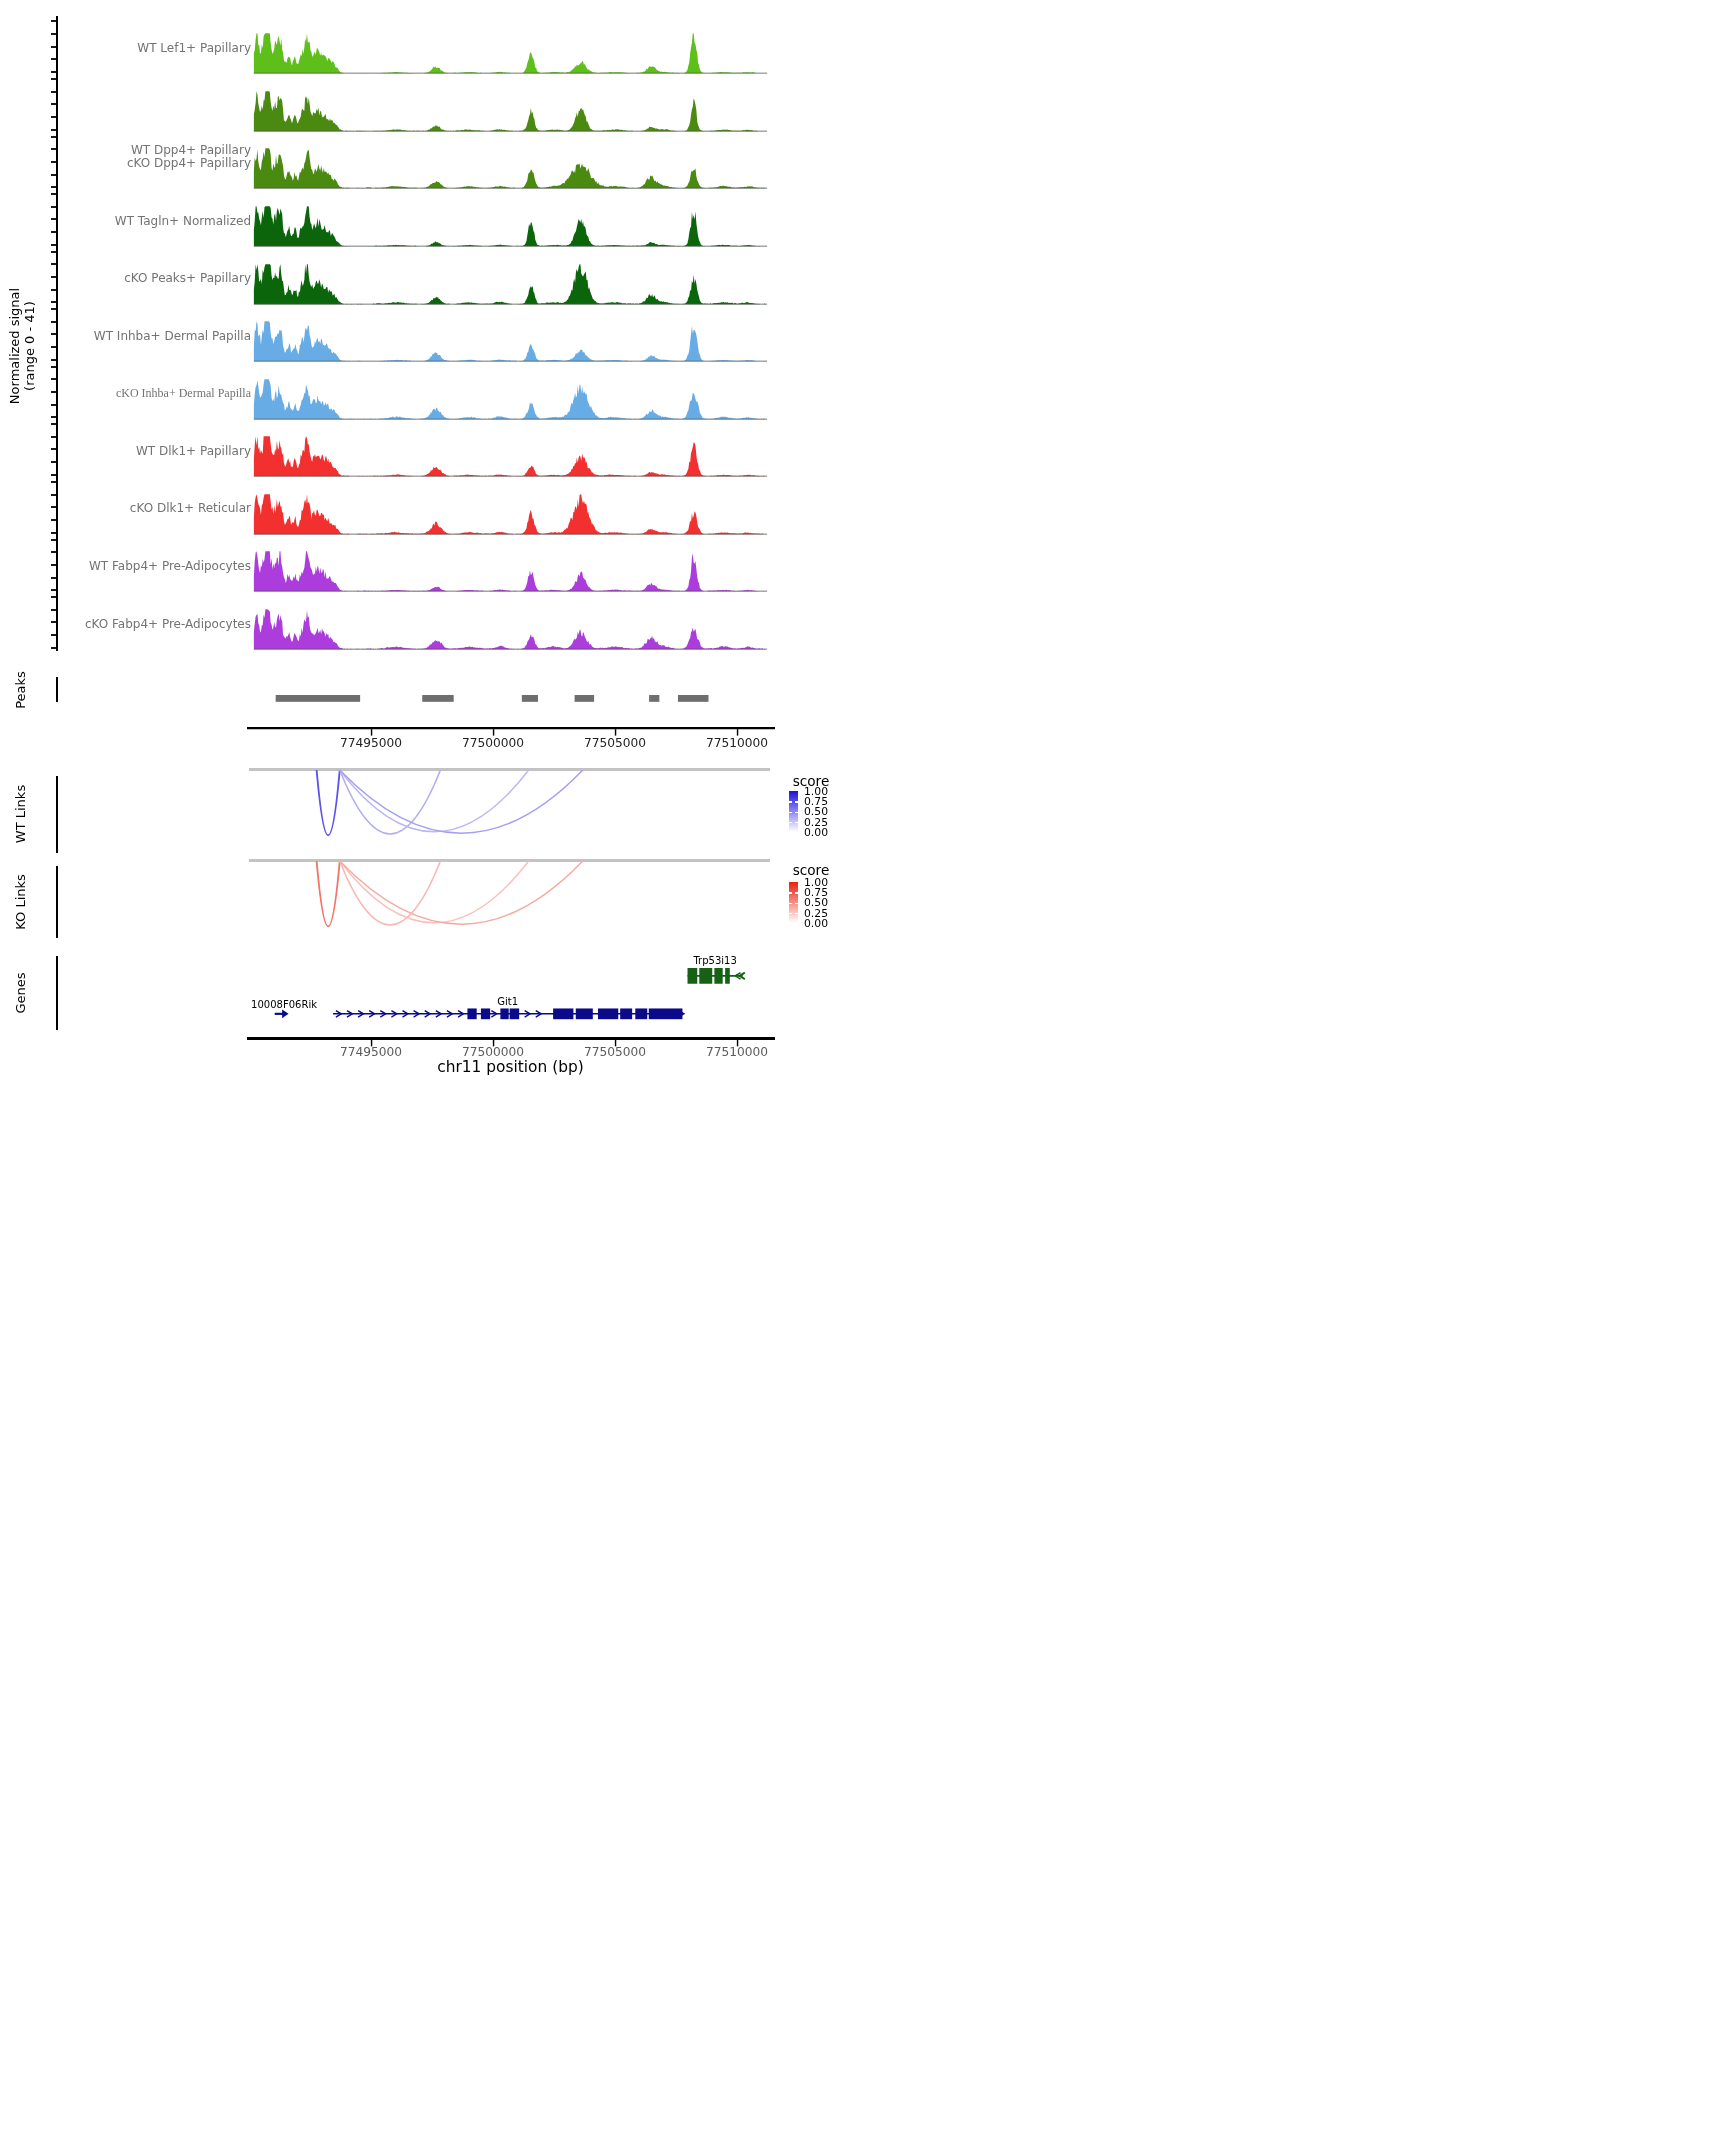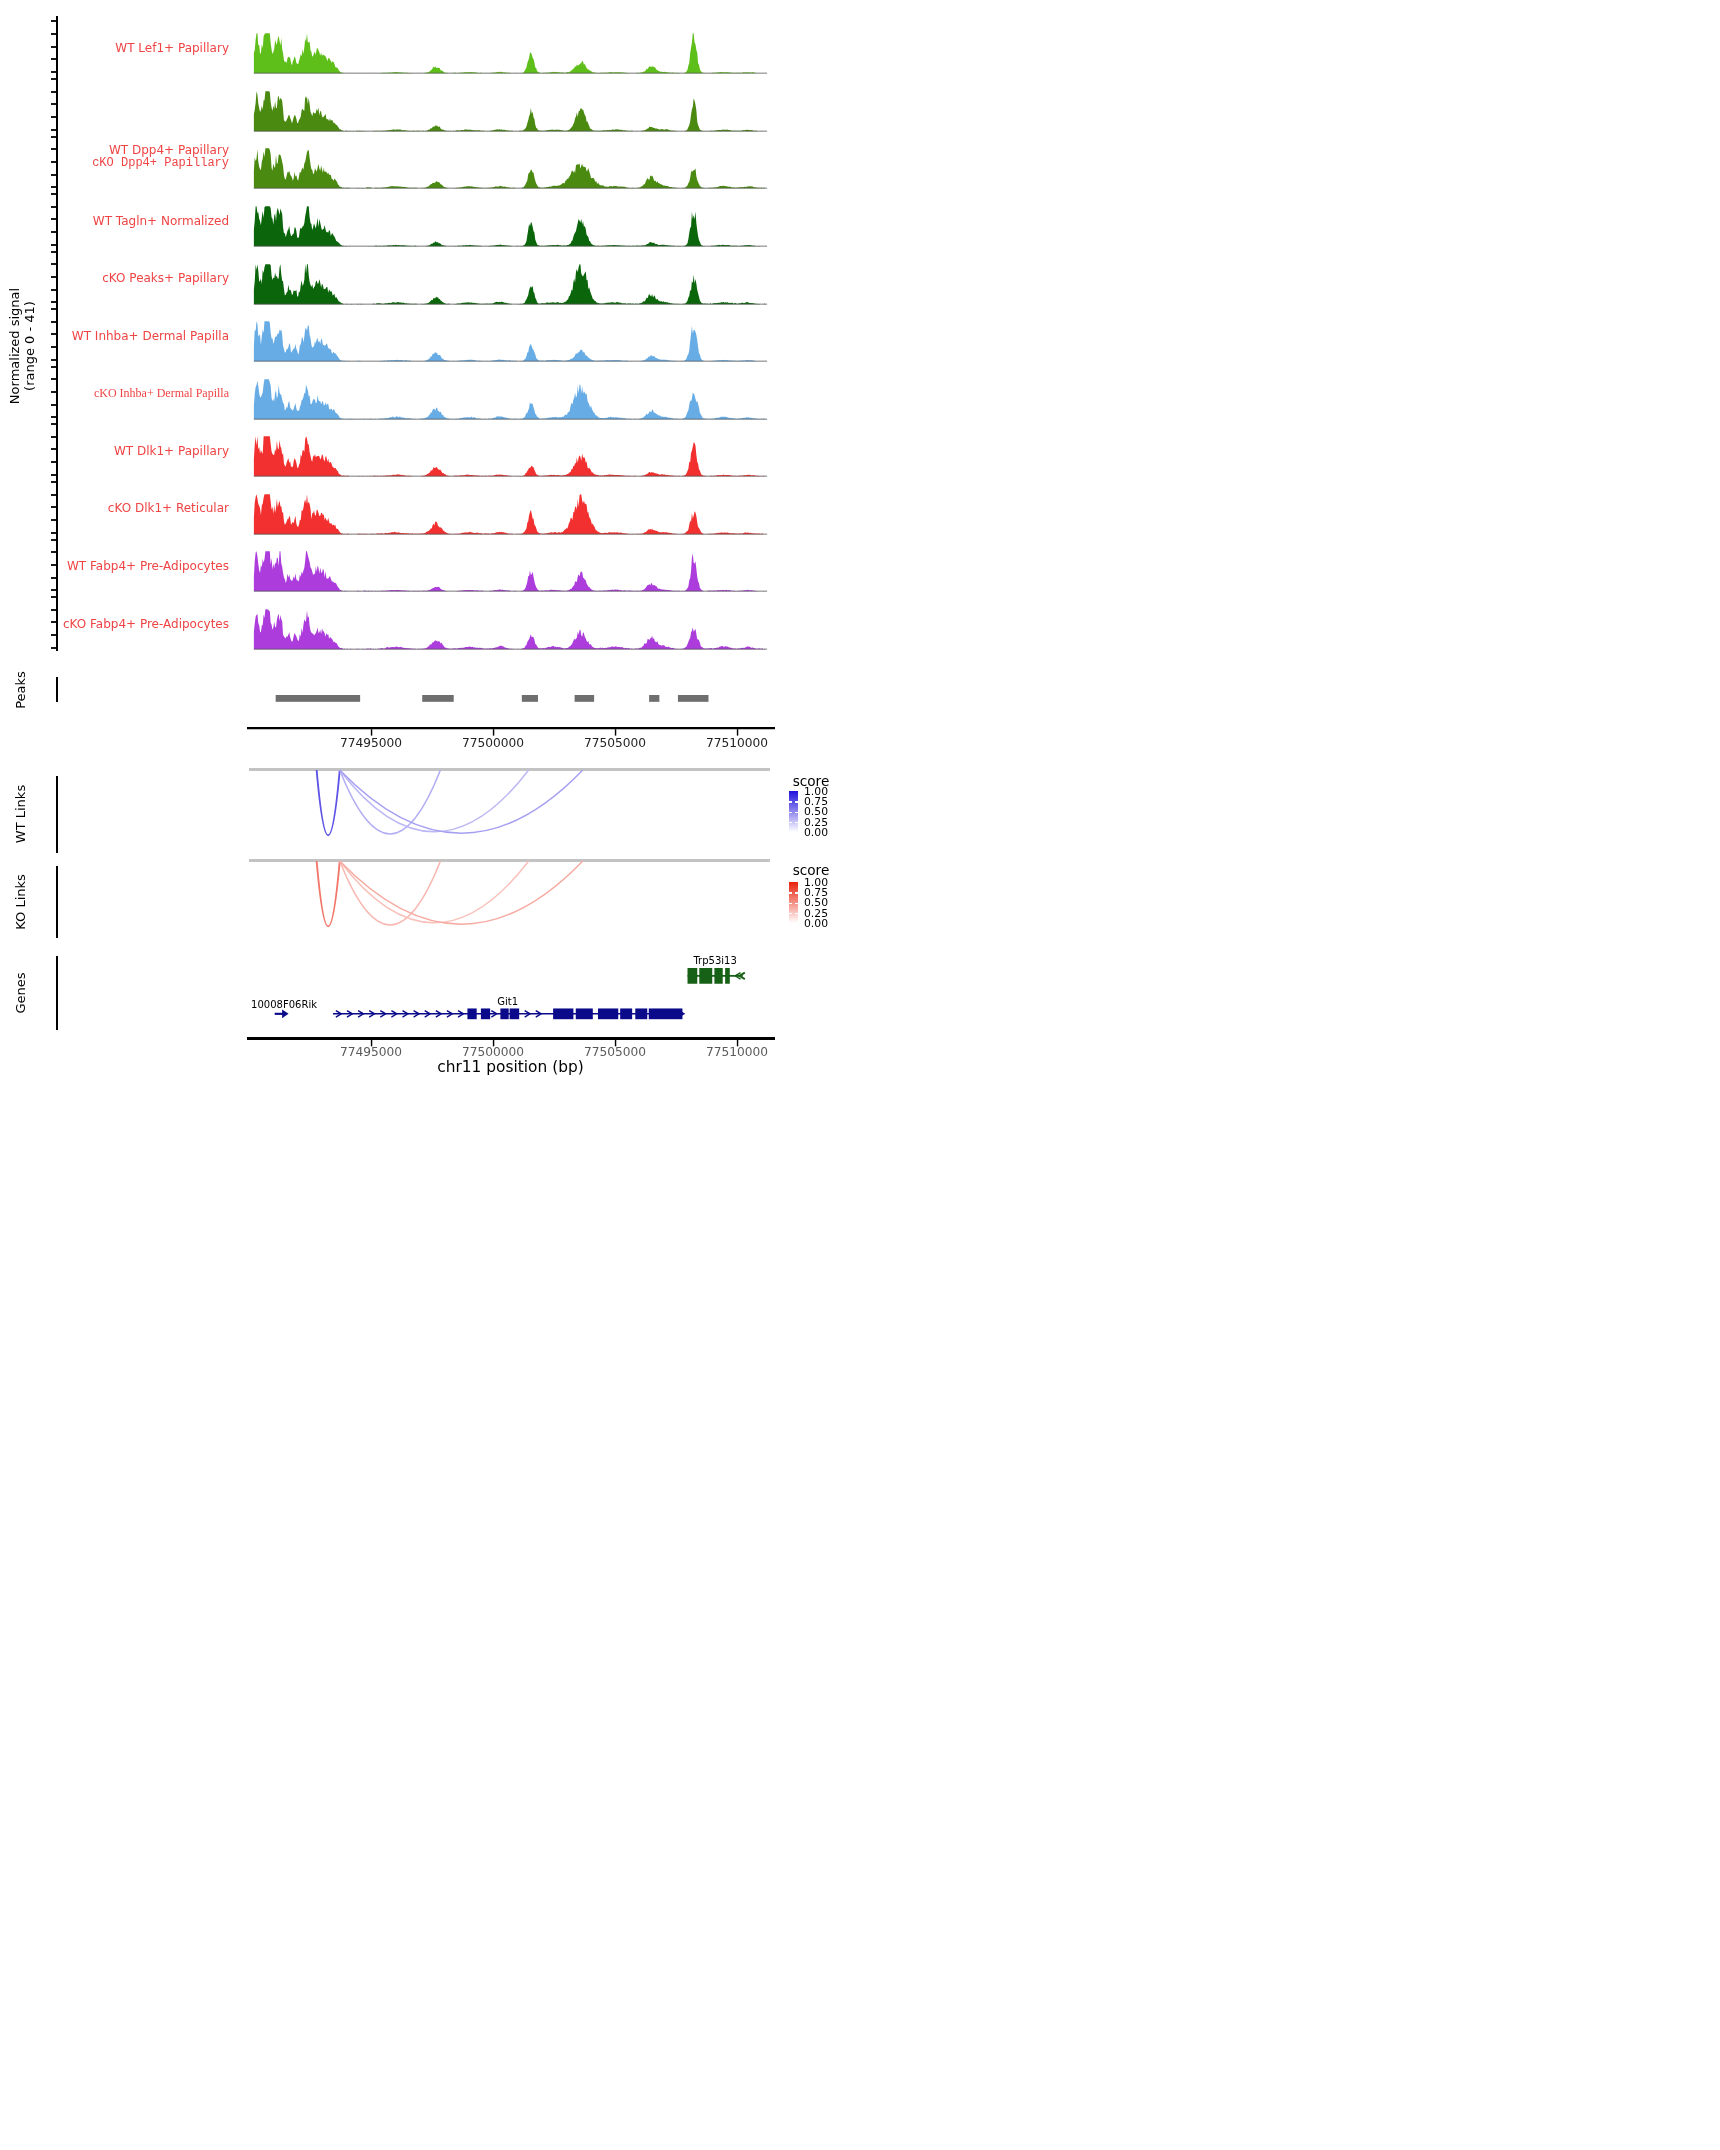--- a/index.html
+++ b/index.html
@@ -1,21 +1,21 @@
 <!DOCTYPE html>
 <html style="font-size:11.5px"><head>
 <meta charset="utf-8">
 <style>
   html,body{margin:0;padding:0;background:#fff;}
   body{font-family:"DejaVu Sans","Liberation Sans",sans-serif;color:#000;}
   #fig{position:relative;width:860px;height:1075px;background:#fff;overflow:hidden;}
   .abs{position:absolute;}
   .rot{position:absolute;transform:translate(-50%,-50%) rotate(-90deg);white-space:nowrap;text-align:center;}
   .seclabel{font-size:13px;color:#000;}
-  .tracklabel{position:absolute;left:2px;width:227px;text-align:right;font-size:12px;color:#ef4444;height:14.3px;line-height:14.3px;}
+  .tracklabel{position:absolute;left:24px;width:227px;text-align:right;font-size:12px;color:#737373;height:14.3px;line-height:14.3px;}
   .vline{position:absolute;background:#000;}
   .ytick{position:absolute;background:#1a1a1a;}
   .axlab1{position:absolute;width:100px;text-align:center;font-size:12.2px;color:#222;}
   .axlab2{position:absolute;width:100px;text-align:center;font-size:12.2px;color:#5a5a5a;}
   .leglab{position:absolute;font-size:10.8px;color:#000;height:13px;line-height:13px;}
   .legtitle{position:absolute;width:54px;text-align:center;font-size:13.6px;color:#000;}
   .legbar{position:absolute;width:8.6px;height:41px;}
   .legbar .wh{position:absolute;background:#fff;height:1.4px;width:2.9px;}
   .grayline{position:absolute;background:#c3c3c3;}
 </style>
@@ -84,21 +84,21 @@
       <div class="tracklabel" style="top: 41px;">WT Lef1+ Papillary</div>
       <svg width="517" height="42" viewBox="0 0 721 59" style="position: absolute; left: 252px; top: 32px; overflow: visible;">
         <path d="M0 57.8L0.0 29.4L1.2 25.2L2.5 10.4L3.7 1.8L5.0 1.8L6.2 18.7L7.5 18.1L8.7 30.7L9.9 29.5L11.2 16.7L12.4 23.0L13.7 5.8L14.9 3.2L16.2 1.8L17.4 1.8L18.6 1.8L19.9 1.8L21.1 1.8L22.4 1.8L23.6 15.3L24.9 24.9L26.1 30.8L27.3 28.2L28.6 23.8L29.8 11.7L31.1 15.2L32.3 18.2L33.6 9.4L34.8 5.2L36.1 12.5L37.3 19.0L38.5 8.4L39.8 24.4L41.0 29.4L42.3 39.6L43.5 42.0L44.8 41.3L46.0 43.6L47.2 36.8L48.5 34.6L49.7 35.4L51.0 36.1L52.2 43.3L53.5 47.0L54.7 41.1L55.9 38.9L57.2 34.1L58.4 36.7L59.7 43.7L60.9 44.5L62.2 45.4L63.4 40.9L64.6 36.6L65.9 30.9L67.1 33.9L68.4 23.8L69.6 31.0L70.9 21.9L72.1 9.1L73.3 13.6L74.6 1.8L75.8 14.3L77.1 14.8L78.3 13.5L79.6 25.9L80.8 27.7L82.0 34.6L83.3 33.3L84.5 29.9L85.8 27.3L87.0 32.5L88.3 22.9L89.5 22.8L90.7 25.8L92.0 28.3L93.2 33.2L94.5 28.9L95.7 33.6L97.0 31.6L98.2 32.3L99.4 33.0L100.7 34.5L101.9 36.6L103.2 41.0L104.4 37.0L105.7 36.4L106.9 38.8L108.1 40.5L109.4 43.5L110.6 40.9L111.9 42.0L113.1 44.7L114.4 49.1L115.6 50.0L116.9 49.7L118.1 51.3L119.3 53.9L120.6 55.6L121.8 56.3L123.1 56.9L124.3 57.2L125.6 57.4L126.8 57.8L128.0 57.8L129.3 57.8L130.5 57.8L131.8 57.8L133.0 57.8L134.3 57.8L135.5 57.8L136.7 57.8L138.0 57.8L139.2 57.8L140.5 57.8L141.7 57.8L143.0 57.8L144.2 57.8L145.4 57.5L146.7 57.8L147.9 57.8L149.2 57.8L150.4 57.8L151.7 57.8L152.9 57.8L154.1 57.8L155.4 57.5L156.6 57.8L157.9 57.8L159.1 57.8L160.4 57.8L161.6 57.8L162.8 57.8L164.1 57.8L165.3 57.8L166.6 57.8L167.8 57.8L169.1 57.8L170.3 57.8L171.5 57.8L172.8 57.8L174.0 57.8L175.3 57.8L176.5 57.8L177.8 57.5L179.0 57.5L180.3 57.5L181.5 57.4L182.7 57.4L184.0 57.2L185.2 57.3L186.5 57.2L187.7 57.2L189.0 56.9L190.2 56.9L191.4 56.8L192.7 56.9L193.9 56.8L195.2 56.6L196.4 56.4L197.7 56.4L198.9 56.3L200.1 56.3L201.4 56.6L202.6 56.7L203.9 56.4L205.1 56.8L206.4 56.6L207.6 56.8L208.8 57.0L210.1 56.9L211.3 57.1L212.6 57.2L213.8 57.1L215.1 57.3L216.3 57.4L217.5 57.5L218.8 57.5L220.0 57.5L221.3 57.5L222.5 57.8L223.8 57.6L225.0 57.8L226.2 57.8L227.5 57.8L228.7 57.8L230.0 57.8L231.2 57.8L232.5 57.8L233.7 57.8L234.9 57.8L236.2 57.8L237.4 57.8L238.7 57.8L239.9 57.4L241.2 57.3L242.4 57.1L243.6 56.7L244.9 56.4L246.1 55.9L247.4 55.2L248.6 53.3L249.9 52.9L251.1 50.8L252.3 48.5L253.6 50.2L254.8 48.0L256.1 50.5L257.3 49.8L258.6 50.5L259.8 50.2L261.1 50.6L262.3 53.6L263.5 54.0L264.8 54.5L266.0 55.6L267.3 56.4L268.5 57.1L269.8 57.1L271.0 57.4L272.2 57.5L273.5 57.8L274.7 57.8L276.0 57.8L277.2 57.8L278.5 57.8L279.7 57.5L280.9 57.4L282.2 57.3L283.4 57.4L284.7 57.8L285.9 57.5L287.2 57.1L288.4 57.5L289.6 57.2L290.9 57.1L292.1 57.0L293.4 57.0L294.6 56.9L295.9 56.7L297.1 56.7L298.3 56.7L299.6 56.3L300.8 56.7L302.1 56.6L303.3 56.2L304.6 56.5L305.8 56.3L307.0 56.7L308.3 56.4L309.5 56.4L310.8 56.8L312.0 56.6L313.3 57.3L314.5 57.2L315.7 57.5L317.0 57.5L318.2 57.4L319.5 57.4L320.7 57.8L322.0 57.5L323.2 57.8L324.4 57.8L325.7 57.6L326.9 57.6L328.2 57.8L329.4 57.8L330.7 57.5L331.9 57.8L333.2 57.4L334.4 57.2L335.6 57.3L336.9 56.9L338.1 57.0L339.4 56.9L340.6 56.5L341.9 56.2L343.1 56.1L344.3 55.9L345.6 56.4L346.8 56.0L348.1 56.0L349.3 56.7L350.6 56.8L351.8 56.6L353.0 56.8L354.3 56.9L355.5 57.2L356.8 57.2L358.0 57.2L359.3 57.3L360.5 57.8L361.7 57.5L363.0 57.8L364.2 57.8L365.5 57.6L366.7 57.8L368.0 57.6L369.2 57.8L370.4 57.8L371.7 57.8L372.9 57.8L374.2 57.8L375.4 57.8L376.7 57.5L377.9 57.2L379.1 56.7L380.4 54.4L381.6 52.2L382.9 50.0L384.1 44.0L385.4 39.9L386.6 36.6L387.8 29.6L389.1 28.6L390.3 31.5L391.6 36.2L392.8 37.8L394.1 43.0L395.3 49.8L396.6 50.6L397.8 54.8L399.0 56.0L400.3 56.7L401.5 57.1L402.8 57.4L404.0 57.8L405.3 57.5L406.5 57.4L407.7 57.3L409.0 57.2L410.2 57.1L411.5 57.0L412.7 57.1L414.0 57.0L415.2 56.8L416.4 56.5L417.7 56.5L418.9 55.8L420.2 56.5L421.4 55.8L422.7 56.4L423.9 56.0L425.1 56.3L426.4 56.6L427.6 56.6L428.9 56.5L430.1 56.8L431.4 56.9L432.6 57.0L433.8 56.7L435.1 57.3L436.3 57.2L437.6 57.2L438.8 56.9L440.1 56.3L441.3 56.6L442.5 56.5L443.8 55.9L445.0 54.9L446.3 53.9L447.5 53.0L448.8 51.2L450.0 50.8L451.2 47.9L452.5 49.1L453.7 45.5L455.0 46.9L456.2 46.6L457.5 45.4L458.7 44.1L459.9 43.6L461.2 40.6L462.4 41.3L463.7 46.5L464.9 44.4L466.2 48.2L467.4 50.3L468.7 52.4L469.9 52.3L471.1 53.6L472.4 54.0L473.6 55.3L474.9 55.6L476.1 56.6L477.4 56.9L478.6 56.9L479.8 57.1L481.1 57.4L482.3 57.5L483.6 57.6L484.8 57.6L486.1 57.5L487.3 57.4L488.5 57.4L489.8 57.4L491.0 57.4L492.3 57.2L493.5 57.0L494.8 57.2L496.0 57.1L497.2 56.9L498.5 57.0L499.7 56.7L501.0 56.3L502.2 56.6L503.5 56.6L504.7 56.8L505.9 56.4L507.2 56.6L508.4 56.5L509.7 56.4L510.9 56.6L512.2 56.5L513.4 56.5L514.6 56.5L515.9 56.9L517.1 56.7L518.4 56.9L519.6 57.0L520.9 57.2L522.1 57.2L523.3 57.3L524.6 57.5L525.8 57.5L527.1 57.6L528.3 57.8L529.6 57.8L530.8 57.8L532.0 57.8L533.3 57.8L534.5 57.8L535.8 57.8L537.0 57.8L538.3 57.4L539.5 57.4L540.8 57.5L542.0 57.3L543.2 57.2L544.5 56.7L545.7 56.9L547.0 55.7L548.2 55.4L549.5 55.3L550.7 53.3L551.9 51.3L553.2 52.4L554.4 49.7L555.7 48.2L556.9 48.6L558.2 49.0L559.4 48.2L560.6 48.7L561.9 48.9L563.1 49.6L564.4 50.9L565.6 53.0L566.9 53.4L568.1 54.7L569.3 54.8L570.6 55.5L571.8 56.2L573.1 55.6L574.3 56.1L575.6 56.2L576.8 56.0L578.0 56.1L579.3 56.5L580.5 56.5L581.8 56.7L583.0 56.8L584.3 56.9L585.5 57.1L586.7 57.1L588.0 57.0L589.2 57.3L590.5 57.2L591.7 57.2L593.0 57.8L594.2 57.4L595.4 57.4L596.7 57.5L597.9 57.5L599.2 57.8L600.4 57.8L601.7 57.8L602.9 57.8L604.1 57.5L605.4 57.3L606.6 56.6L607.9 55.3L609.1 52.9L610.4 47.2L611.6 43.6L612.9 29.8L614.1 22.2L615.3 15.5L616.6 1.8L617.8 1.8L619.1 15.1L620.3 17.2L621.6 25.8L622.8 28.7L624.0 43.7L625.3 46.0L626.5 52.0L627.8 55.3L629.0 56.0L630.3 57.1L631.5 57.3L632.7 57.6L634.0 57.5L635.2 57.8L636.5 57.8L637.7 57.5L639.0 57.8L640.2 57.8L641.4 57.3L642.7 57.8L643.9 57.3L645.2 57.1L646.4 57.3L647.7 57.2L648.9 57.0L650.1 57.0L651.4 56.9L652.6 56.6L653.9 56.6L655.1 56.2L656.4 56.1L657.6 56.6L658.8 56.5L660.1 56.5L661.3 56.5L662.6 56.7L663.8 56.5L665.1 56.5L666.3 56.7L667.5 56.8L668.8 57.0L670.0 57.0L671.3 57.3L672.5 57.2L673.8 57.3L675.0 57.5L676.2 57.4L677.5 57.3L678.7 57.3L680.0 57.4L681.2 57.3L682.5 57.4L683.7 57.2L684.9 57.1L686.2 57.1L687.4 56.7L688.7 56.4L689.9 56.8L691.2 56.5L692.4 56.5L693.7 56.5L694.9 56.8L696.1 56.5L697.4 56.9L698.6 57.0L699.9 56.6L701.1 56.6L702.4 57.0L703.6 57.0L704.8 57.5L706.1 57.8L707.3 57.8L708.6 57.8L709.8 57.8L711.1 57.8L712.3 57.8L713.5 57.8L714.8 57.8L716.0 57.8L717.3 57.8L718.5 57.8L719.8 57.8L721.0 57.8L721 57.8Z" fill="#5FBF1A" stroke="none"></path>
         <line x1="0" y1="57.8" x2="721" y2="57.8" stroke="#555" stroke-width="1.1"></line>
       </svg>
       <div class="tracklabel" style="top: 98px; margin-top: 45px;">WT Dpp4+ Papillary</div>
       <svg width="517" height="42" viewBox="0 0 721 59" style="position: absolute; left: 252px; top: 90px; overflow: visible;">
         <path d="M0 57.8L0.0 34.1L1.2 27.8L2.5 17.8L3.7 1.8L5.0 6.7L6.2 19.0L7.5 25.6L8.7 30.9L9.9 28.3L11.2 21.7L12.4 27.6L13.7 14.2L14.9 14.9L16.2 1.8L17.4 1.8L18.6 1.8L19.9 1.8L21.1 1.8L22.4 2.8L23.6 17.1L24.9 24.9L26.1 29.4L27.3 21.6L28.6 27.2L29.8 15.6L31.1 25.2L32.3 25.3L33.6 10.5L34.8 8.1L36.1 14.9L37.3 11.4L38.5 12.3L39.8 15.6L41.0 27.5L42.3 43.2L43.5 43.3L44.8 44.9L46.0 42.3L47.2 39.6L48.5 35.8L49.7 34.6L51.0 39.3L52.2 42.2L53.5 47.2L54.7 42.7L55.9 38.5L57.2 35.2L58.4 36.0L59.7 40.5L60.9 46.8L62.2 45.9L63.4 41.8L64.6 40.7L65.9 36.8L67.1 28.0L68.4 26.2L69.6 28.6L70.9 29.1L72.1 8.5L73.3 12.3L74.6 8.7L75.8 19.6L77.1 10.9L78.3 20.0L79.6 30.7L80.8 33.2L82.0 37.0L83.3 31.2L84.5 32.0L85.8 33.3L87.0 31.8L88.3 26.5L89.5 29.6L90.7 24.7L92.0 35.7L93.2 29.2L94.5 30.7L95.7 37.0L97.0 38.5L98.2 37.3L99.4 35.9L100.7 33.3L101.9 40.6L103.2 41.0L104.4 41.2L105.7 44.0L106.9 39.7L108.1 43.1L109.4 42.1L110.6 42.7L111.9 46.2L113.1 46.0L114.4 47.9L115.6 48.7L116.9 49.5L118.1 51.6L119.3 53.0L120.6 55.5L121.8 55.3L123.1 56.3L124.3 57.0L125.6 57.3L126.8 57.8L128.0 57.5L129.3 57.4L130.5 57.4L131.8 57.5L133.0 57.6L134.3 57.8L135.5 57.2L136.7 57.8L138.0 57.8L139.2 57.5L140.5 57.6L141.7 57.8L143.0 57.8L144.2 57.4L145.4 57.1L146.7 57.6L147.9 57.3L149.2 57.4L150.4 57.4L151.7 57.5L152.9 57.4L154.1 57.8L155.4 57.4L156.6 57.8L157.9 57.6L159.1 57.8L160.4 57.8L161.6 57.8L162.8 57.8L164.1 57.8L165.3 57.8L166.6 57.8L167.8 57.2L169.1 57.5L170.3 57.2L171.5 57.5L172.8 57.1L174.0 57.2L175.3 57.8L176.5 57.4L177.8 57.4L179.0 57.6L180.3 57.4L181.5 57.3L182.7 57.3L184.0 57.3L185.2 57.0L186.5 56.9L187.7 56.7L189.0 56.7L190.2 56.5L191.4 55.8L192.7 56.4L193.9 55.5L195.2 55.7L196.4 55.1L197.7 55.8L198.9 56.0L200.1 55.6L201.4 55.6L202.6 55.6L203.9 55.6L205.1 55.6L206.4 55.6L207.6 56.4L208.8 56.4L210.1 56.7L211.3 56.5L212.6 56.7L213.8 57.0L215.1 57.1L216.3 57.1L217.5 57.1L218.8 57.5L220.0 57.2L221.3 57.5L222.5 57.5L223.8 57.2L225.0 57.4L226.2 57.2L227.5 57.8L228.7 57.4L230.0 57.2L231.2 57.3L232.5 57.3L233.7 57.8L234.9 57.4L236.2 57.8L237.4 57.1L238.7 57.2L239.9 57.8L241.2 57.1L242.4 57.2L243.6 56.9L244.9 55.9L246.1 55.8L247.4 55.3L248.6 53.5L249.9 54.2L251.1 51.9L252.3 51.3L253.6 51.8L254.8 49.8L256.1 50.1L257.3 49.9L258.6 51.6L259.8 51.6L261.1 51.3L262.3 54.2L263.5 55.1L264.8 55.4L266.0 55.9L267.3 56.1L268.5 56.9L269.8 57.1L271.0 57.2L272.2 57.5L273.5 57.4L274.7 57.8L276.0 57.4L277.2 57.5L278.5 57.8L279.7 57.8L280.9 56.9L282.2 57.8L283.4 57.4L284.7 56.6L285.9 56.9L287.2 56.5L288.4 56.9L289.6 57.2L290.9 56.2L292.1 56.3L293.4 56.1L294.6 56.5L295.9 55.4L297.1 55.4L298.3 55.6L299.6 55.4L300.8 55.9L302.1 56.0L303.3 55.5L304.6 55.7L305.8 56.3L307.0 56.2L308.3 56.4L309.5 56.4L310.8 56.7L312.0 56.9L313.3 56.6L314.5 57.0L315.7 56.7L317.0 56.7L318.2 57.4L319.5 57.1L320.7 57.2L322.0 57.5L323.2 56.9L324.4 57.8L325.7 57.8L326.9 57.8L328.2 57.6L329.4 57.8L330.7 57.5L331.9 57.4L333.2 57.4L334.4 57.0L335.6 56.4L336.9 56.5L338.1 56.0L339.4 55.9L340.6 55.4L341.9 55.3L343.1 55.5L344.3 55.4L345.6 55.0L346.8 55.8L348.1 55.1L349.3 56.2L350.6 56.0L351.8 55.9L353.0 56.2L354.3 56.4L355.5 56.7L356.8 57.0L358.0 56.9L359.3 57.1L360.5 57.1L361.7 57.3L363.0 57.3L364.2 57.5L365.5 57.8L366.7 57.8L368.0 57.8L369.2 57.5L370.4 57.8L371.7 57.8L372.9 57.4L374.2 57.4L375.4 57.2L376.7 57.3L377.9 57.0L379.1 55.7L380.4 55.1L381.6 53.7L382.9 51.2L384.1 46.8L385.4 42.6L386.6 37.0L387.8 34.2L389.1 25.4L390.3 33.3L391.6 30.5L392.8 38.2L394.1 40.7L395.3 48.7L396.6 53.1L397.8 54.1L399.0 55.9L400.3 57.0L401.5 56.8L402.8 57.4L404.0 57.3L405.3 57.2L406.5 57.4L407.7 57.3L409.0 57.3L410.2 56.7L411.5 56.7L412.7 56.6L414.0 56.3L415.2 56.0L416.4 56.3L417.7 55.9L418.9 55.5L420.2 55.8L421.4 56.1L422.7 55.9L423.9 55.7L425.1 56.0L426.4 55.6L427.6 56.2L428.9 55.6L430.1 56.6L431.4 56.3L432.6 56.6L433.8 56.4L435.1 57.1L436.3 57.1L437.6 57.3L438.8 57.2L440.1 56.9L441.3 56.5L442.5 56.0L443.8 55.6L445.0 53.6L446.3 52.4L447.5 50.8L448.8 47.6L450.0 45.2L451.2 39.6L452.5 37.2L453.7 31.4L455.0 38.1L456.2 30.0L457.5 29.6L458.7 26.4L459.9 25.4L461.2 28.0L462.4 27.0L463.7 31.5L464.9 35.1L466.2 37.3L467.4 44.7L468.7 44.1L469.9 47.6L471.1 50.5L472.4 54.0L473.6 54.7L474.9 55.5L476.1 56.4L477.4 56.8L478.6 57.1L479.8 57.4L481.1 57.2L482.3 57.3L483.6 57.3L484.8 57.1L486.1 57.4L487.3 57.3L488.5 57.2L489.8 57.0L491.0 56.7L492.3 56.7L493.5 56.9L494.8 56.7L496.0 56.7L497.2 56.1L498.5 56.4L499.7 55.9L501.0 56.5L502.2 56.2L503.5 55.1L504.7 55.8L505.9 55.6L507.2 56.1L508.4 54.9L509.7 55.6L510.9 55.1L512.2 55.6L513.4 55.6L514.6 56.1L515.9 55.8L517.1 55.7L518.4 56.5L519.6 57.0L520.9 56.5L522.1 56.5L523.3 57.2L524.6 57.2L525.8 57.2L527.1 57.3L528.3 57.8L529.6 57.4L530.8 57.4L532.0 57.4L533.3 57.8L534.5 57.8L535.8 57.8L537.0 57.5L538.3 57.8L539.5 57.8L540.8 57.8L542.0 57.8L543.2 57.8L544.5 57.3L545.7 57.3L547.0 57.0L548.2 56.9L549.5 56.2L550.7 55.9L551.9 54.9L553.2 54.2L554.4 53.6L555.7 51.2L556.9 52.0L558.2 52.0L559.4 52.4L560.6 52.8L561.9 53.4L563.1 53.4L564.4 54.6L565.6 53.8L566.9 54.9L568.1 54.7L569.3 55.4L570.6 55.4L571.8 55.1L573.1 54.9L574.3 55.1L575.6 55.5L576.8 56.0L578.0 55.2L579.3 55.2L580.5 55.1L581.8 55.2L583.0 56.6L584.3 56.3L585.5 56.6L586.7 57.2L588.0 57.0L589.2 57.2L590.5 57.2L591.7 57.4L593.0 57.5L594.2 57.5L595.4 57.8L596.7 57.8L597.9 57.8L599.2 57.8L600.4 57.8L601.7 57.8L602.9 57.8L604.1 57.8L605.4 57.5L606.6 57.3L607.9 56.5L609.1 55.0L610.4 52.1L611.6 49.5L612.9 44.1L614.1 34.6L615.3 27.4L616.6 23.1L617.8 11.5L619.1 15.2L620.3 20.3L621.6 28.3L622.8 44.3L624.0 49.1L625.3 52.3L626.5 55.5L627.8 56.3L629.0 57.2L630.3 57.4L631.5 57.5L632.7 57.5L634.0 57.8L635.2 57.5L636.5 57.8L637.7 57.5L639.0 57.5L640.2 57.8L641.4 57.4L642.7 57.4L643.9 57.4L645.2 57.3L646.4 57.1L647.7 57.1L648.9 56.7L650.1 56.6L651.4 56.6L652.6 56.1L653.9 56.3L655.1 56.2L656.4 56.1L657.6 56.0L658.8 55.7L660.1 55.5L661.3 56.0L662.6 55.7L663.8 56.0L665.1 55.6L666.3 56.3L667.5 56.3L668.8 56.3L670.0 56.9L671.3 56.9L672.5 57.1L673.8 57.2L675.0 57.0L676.2 57.4L677.5 57.3L678.7 57.2L680.0 57.2L681.2 57.4L682.5 57.4L683.7 57.4L684.9 57.2L686.2 56.7L687.4 56.6L688.7 56.6L689.9 56.6L691.2 56.0L692.4 55.9L693.7 56.2L694.9 55.9L696.1 56.2L697.4 56.6L698.6 56.3L699.9 56.7L701.1 57.0L702.4 57.2L703.6 57.3L704.8 57.4L706.1 57.4L707.3 57.5L708.6 57.8L709.8 57.8L711.1 57.8L712.3 57.8L713.5 57.5L714.8 57.8L716.0 57.8L717.3 57.8L718.5 57.8L719.8 57.8L721.0 57.8L721 57.8Z" fill="#4A8A10" stroke="none"></path>
         <line x1="0" y1="57.8" x2="721" y2="57.8" stroke="#555" stroke-width="1.1"></line>
       </svg>
-      <div class="tracklabel" style="top: 156px; font-family: Liberation Mono, monospace;">cKO Dpp4+ Papillary</div>
+      <div class="tracklabel" style="top: 156px;">cKO Dpp4+ Papillary</div>
       <svg width="517" height="42" viewBox="0 0 721 59" style="position: absolute; left: 252px; top: 147px; overflow: visible;">
         <path d="M0 57.8L0.0 32.9L1.2 14.9L2.5 19.8L3.7 16.5L5.0 3.2L6.2 20.3L7.5 27.6L8.7 31.2L9.9 32.3L11.2 20.3L12.4 16.5L13.7 6.4L14.9 14.5L16.2 1.8L17.4 1.8L18.6 1.8L19.9 1.8L21.1 1.8L22.4 3.7L23.6 10.7L24.9 29.4L26.1 33.5L27.3 23.3L28.6 28.1L29.8 29.0L31.1 11.3L32.3 24.4L33.6 22.2L34.8 11.2L36.1 10.6L37.3 11.3L38.5 15.1L39.8 21.2L41.0 26.5L42.3 39.9L43.5 44.6L44.8 45.5L46.0 40.3L47.2 35.1L48.5 35.7L49.7 33.2L51.0 39.1L52.2 40.5L53.5 42.7L54.7 47.3L55.9 44.3L57.2 34.6L58.4 41.8L59.7 39.8L60.9 45.0L62.2 47.3L63.4 41.1L64.6 34.9L65.9 36.0L67.1 31.9L68.4 28.8L69.6 32.0L70.9 22.7L72.1 20.8L73.3 14.3L74.6 7.5L75.8 4.5L77.1 4.7L78.3 15.0L79.6 24.8L80.8 31.2L82.0 32.1L83.3 38.1L84.5 37.1L85.8 30.0L87.0 31.9L88.3 34.6L89.5 29.2L90.7 24.0L92.0 30.2L93.2 33.6L94.5 26.1L95.7 31.6L97.0 36.3L98.2 29.3L99.4 35.1L100.7 34.5L101.9 34.9L103.2 37.9L104.4 35.7L105.7 38.9L106.9 39.1L108.1 39.3L109.4 44.9L110.6 45.1L111.9 47.6L113.1 44.1L114.4 45.8L115.6 47.5L116.9 49.0L118.1 52.8L119.3 53.3L120.6 55.7L121.8 55.9L123.1 56.1L124.3 57.3L125.6 57.3L126.8 57.2L128.0 57.8L129.3 57.1L130.5 57.4L131.8 57.4L133.0 57.3L134.3 57.6L135.5 57.8L136.7 57.8L138.0 57.8L139.2 57.8L140.5 57.8L141.7 57.8L143.0 57.8L144.2 57.8L145.4 57.3L146.7 57.8L147.9 57.5L149.2 57.5L150.4 57.8L151.7 57.5L152.9 57.6L154.1 57.5L155.4 57.8L156.6 57.8L157.9 57.1L159.1 56.7L160.4 56.4L161.6 56.8L162.8 56.8L164.1 56.5L165.3 57.8L166.6 57.8L167.8 57.8L169.1 57.8L170.3 57.3L171.5 57.3L172.8 57.4L174.0 57.6L175.3 57.2L176.5 57.5L177.8 57.1L179.0 57.1L180.3 57.1L181.5 57.0L182.7 56.8L184.0 56.8L185.2 57.0L186.5 56.2L187.7 56.3L189.0 56.1L190.2 55.5L191.4 55.2L192.7 55.4L193.9 54.6L195.2 55.3L196.4 55.0L197.7 55.2L198.9 55.4L200.1 55.2L201.4 55.3L202.6 55.4L203.9 55.7L205.1 55.3L206.4 55.7L207.6 56.0L208.8 56.3L210.1 56.0L211.3 56.2L212.6 56.3L213.8 56.6L215.1 56.8L216.3 57.0L217.5 57.1L218.8 57.1L220.0 57.4L221.3 57.4L222.5 57.5L223.8 57.1L225.0 57.4L226.2 57.3L227.5 57.3L228.7 57.1L230.0 57.8L231.2 57.8L232.5 57.8L233.7 57.8L234.9 57.8L236.2 57.2L237.4 57.8L238.7 57.2L239.9 57.3L241.2 57.1L242.4 56.3L243.6 56.0L244.9 55.4L246.1 54.9L247.4 53.0L248.6 52.2L249.9 52.0L251.1 50.6L252.3 50.4L253.6 50.1L254.8 50.1L256.1 47.4L257.3 49.1L258.6 48.8L259.8 49.4L261.1 50.3L262.3 52.3L263.5 52.6L264.8 53.8L266.0 55.2L267.3 56.3L268.5 56.5L269.8 56.9L271.0 57.1L272.2 57.5L273.5 57.8L274.7 57.8L276.0 57.8L277.2 57.8L278.5 57.8L279.7 57.5L280.9 57.8L282.2 57.5L283.4 57.5L284.7 57.4L285.9 57.3L287.2 57.1L288.4 56.9L289.6 56.9L290.9 56.7L292.1 56.7L293.4 56.1L294.6 56.0L295.9 55.6L297.1 55.9L298.3 55.4L299.6 54.9L300.8 55.4L302.1 54.7L303.3 55.1L304.6 55.6L305.8 55.2L307.0 55.4L308.3 56.0L309.5 56.3L310.8 56.0L312.0 56.4L313.3 56.7L314.5 56.8L315.7 56.6L317.0 57.2L318.2 57.3L319.5 57.2L320.7 57.4L322.0 57.5L323.2 57.5L324.4 57.8L325.7 57.1L326.9 57.8L328.2 57.3L329.4 57.4L330.7 57.1L331.9 57.2L333.2 56.7L334.4 57.1L335.6 56.7L336.9 56.3L338.1 56.2L339.4 55.3L340.6 56.0L341.9 55.0L343.1 55.8L344.3 55.5L345.6 54.4L346.8 54.9L348.1 55.1L349.3 55.4L350.6 55.7L351.8 55.3L353.0 56.1L354.3 55.9L355.5 56.7L356.8 56.7L358.0 57.0L359.3 56.9L360.5 57.1L361.7 57.5L363.0 57.4L364.2 57.3L365.5 57.4L366.7 57.4L368.0 57.8L369.2 57.8L370.4 57.8L371.7 57.5L372.9 57.8L374.2 57.8L375.4 57.8L376.7 57.2L377.9 56.8L379.1 56.3L380.4 54.5L381.6 52.2L382.9 49.6L384.1 47.0L385.4 38.2L386.6 35.7L387.8 35.8L389.1 31.5L390.3 32.3L391.6 35.8L392.8 35.7L394.1 42.8L395.3 47.5L396.6 51.2L397.8 53.4L399.0 55.4L400.3 56.6L401.5 56.6L402.8 57.4L404.0 57.3L405.3 57.2L406.5 57.1L407.7 56.9L409.0 57.0L410.2 56.8L411.5 56.3L412.7 56.2L414.0 56.1L415.2 55.0L416.4 55.7L417.7 55.4L418.9 55.1L420.2 54.3L421.4 54.6L422.7 54.4L423.9 54.3L425.1 54.7L426.4 54.3L427.6 53.6L428.9 54.3L430.1 53.4L431.4 53.0L432.6 51.7L433.8 50.8L435.1 50.4L436.3 51.4L437.6 47.4L438.8 47.1L440.1 44.2L441.3 44.9L442.5 42.6L443.8 40.6L445.0 38.5L446.3 33.7L447.5 33.1L448.8 36.0L450.0 32.5L451.2 36.7L452.5 25.2L453.7 25.1L455.0 24.4L456.2 24.6L457.5 23.1L458.7 30.5L459.9 26.5L461.2 23.4L462.4 28.1L463.7 27.1L464.9 28.4L466.2 28.4L467.4 34.3L468.7 32.8L469.9 29.5L471.1 34.3L472.4 38.3L473.6 43.4L474.9 43.9L476.1 43.5L477.4 43.5L478.6 45.9L479.8 49.3L481.1 47.6L482.3 52.2L483.6 49.6L484.8 52.4L486.1 53.3L487.3 53.9L488.5 54.1L489.8 54.1L491.0 53.8L492.3 55.5L493.5 55.5L494.8 55.6L496.0 55.7L497.2 55.7L498.5 55.7L499.7 54.7L501.0 55.0L502.2 54.7L503.5 55.6L504.7 55.3L505.9 54.3L507.2 55.2L508.4 54.4L509.7 55.3L510.9 55.2L512.2 56.0L513.4 55.6L514.6 55.4L515.9 55.6L517.1 55.8L518.4 55.5L519.6 55.9L520.9 56.0L522.1 56.1L523.3 57.0L524.6 56.9L525.8 57.3L527.1 57.5L528.3 57.5L529.6 57.5L530.8 57.5L532.0 57.4L533.3 57.5L534.5 57.5L535.8 57.8L537.0 57.6L538.3 57.5L539.5 57.1L540.8 56.8L542.0 56.8L543.2 56.2L544.5 55.3L545.7 55.0L547.0 53.1L548.2 52.7L549.5 51.2L550.7 47.7L551.9 45.7L553.2 43.6L554.4 45.6L555.7 45.9L556.9 39.7L558.2 41.6L559.4 39.9L560.6 42.0L561.9 46.2L563.1 48.1L564.4 47.0L565.6 50.2L566.9 48.1L568.1 50.5L569.3 50.6L570.6 52.5L571.8 52.1L573.1 52.9L574.3 53.5L575.6 54.3L576.8 54.0L578.0 54.4L579.3 54.7L580.5 54.8L581.8 54.9L583.0 55.8L584.3 56.2L585.5 56.3L586.7 56.3L588.0 57.0L589.2 56.8L590.5 56.9L591.7 57.3L593.0 57.3L594.2 57.8L595.4 57.4L596.7 57.8L597.9 57.8L599.2 57.8L600.4 57.8L601.7 57.5L602.9 57.8L604.1 57.4L605.4 57.3L606.6 56.6L607.9 55.0L609.1 54.0L610.4 50.7L611.6 49.3L612.9 43.3L614.1 35.8L615.3 32.9L616.6 34.7L617.8 32.3L619.1 32.3L620.3 30.0L621.6 41.6L622.8 46.5L624.0 49.0L625.3 52.5L626.5 54.6L627.8 55.8L629.0 56.5L630.3 57.1L631.5 57.4L632.7 57.5L634.0 57.6L635.2 57.8L636.5 57.8L637.7 57.6L639.0 57.5L640.2 57.4L641.4 57.3L642.7 57.4L643.9 57.1L645.2 57.1L646.4 57.0L647.7 56.7L648.9 56.8L650.1 56.5L651.4 56.2L652.6 55.8L653.9 55.3L655.1 54.8L656.4 54.9L657.6 54.9L658.8 54.4L660.1 54.6L661.3 54.9L662.6 55.0L663.8 54.7L665.1 55.6L666.3 56.0L667.5 55.9L668.8 55.6L670.0 56.4L671.3 56.5L672.5 57.0L673.8 57.0L675.0 57.0L676.2 57.1L677.5 57.3L678.7 56.9L680.0 57.0L681.2 56.8L682.5 56.7L683.7 56.7L684.9 56.3L686.2 56.4L687.4 56.6L688.7 56.3L689.9 55.5L691.2 56.4L692.4 56.0L693.7 55.2L694.9 55.6L696.1 55.2L697.4 55.2L698.6 55.6L699.9 55.3L701.1 55.9L702.4 56.4L703.6 56.4L704.8 56.5L706.1 57.1L707.3 56.8L708.6 57.2L709.8 57.2L711.1 57.4L712.3 57.5L713.5 57.0L714.8 57.5L716.0 57.4L717.3 57.3L718.5 57.8L719.8 57.8L721.0 57.8L721 57.8Z" fill="#4A8A10" stroke="none"></path>
         <line x1="0" y1="57.8" x2="721" y2="57.8" stroke="#555" stroke-width="1.1"></line>
       </svg>
       <div class="tracklabel" style="top: 214px;">WT Tagln+ Normalized</div>
       <svg width="517" height="42" viewBox="0 0 721 59" style="position: absolute; left: 252px; top: 205px; overflow: visible;">
         <path d="M0 57.8L0.0 34.9L1.2 22.1L2.5 1.8L3.7 1.8L5.0 11.0L6.2 10.5L7.5 19.3L8.7 22.9L9.9 28.4L11.2 16.9L12.4 8.3L13.7 18.2L14.9 3.2L16.2 1.8L17.4 1.8L18.6 1.8L19.9 1.8L21.1 1.8L22.4 1.8L23.6 4.4L24.9 17.4L26.1 19.1L27.3 27.7L28.6 15.6L29.8 11.3L31.1 22.6L32.3 8.5L33.6 3.7L34.8 8.7L36.1 14.1L37.3 4.9L38.5 8.9L39.8 13.0L41.0 31.2L42.3 40.2L43.5 39.5L44.8 45.3L46.0 40.9L47.2 36.1L48.5 34.2L49.7 29.2L51.0 39.0L52.2 43.7L53.5 43.3L54.7 40.9L55.9 40.5L57.2 31.5L58.4 31.6L59.7 36.4L60.9 45.6L62.2 46.2L63.4 44.7L64.6 34.7L65.9 31.7L67.1 33.5L68.4 30.3L69.6 29.4L70.9 25.4L72.1 15.9L73.3 9.5L74.6 1.8L75.8 1.8L77.1 2.0L78.3 16.8L79.6 25.2L80.8 26.6L82.0 35.0L83.3 30.8L84.5 25.6L85.8 29.6L87.0 33.0L88.3 26.1L89.5 17.9L90.7 31.0L92.0 19.7L93.2 24.5L94.5 31.4L95.7 35.2L97.0 34.0L98.2 33.3L99.4 28.0L100.7 34.3L101.9 38.2L103.2 38.0L104.4 38.9L105.7 35.0L106.9 36.4L108.1 43.9L109.4 39.9L110.6 40.2L111.9 42.7L113.1 44.3L114.4 46.9L115.6 50.1L116.9 51.4L118.1 52.0L119.3 53.2L120.6 54.5L121.8 55.8L123.1 56.6L124.3 57.3L125.6 57.4L126.8 57.5L128.0 57.8L129.3 57.5L130.5 57.5L131.8 57.8L133.0 57.8L134.3 57.5L135.5 57.8L136.7 57.8L138.0 57.8L139.2 57.8L140.5 57.8L141.7 57.8L143.0 57.8L144.2 57.8L145.4 57.8L146.7 57.8L147.9 57.8L149.2 57.8L150.4 57.8L151.7 57.8L152.9 57.8L154.1 57.8L155.4 57.8L156.6 57.8L157.9 57.8L159.1 57.8L160.4 57.8L161.6 57.5L162.8 57.8L164.1 57.8L165.3 57.8L166.6 57.8L167.8 57.5L169.1 57.8L170.3 57.4L171.5 57.2L172.8 57.1L174.0 57.3L175.3 57.8L176.5 57.4L177.8 57.1L179.0 57.5L180.3 57.6L181.5 57.3L182.7 57.2L184.0 57.2L185.2 57.4L186.5 57.3L187.7 57.0L189.0 56.7L190.2 56.6L191.4 57.0L192.7 56.5L193.9 56.8L195.2 56.4L196.4 56.2L197.7 56.4L198.9 56.0L200.1 56.1L201.4 56.5L202.6 56.2L203.9 56.2L205.1 56.8L206.4 56.4L207.6 56.7L208.8 56.5L210.1 56.4L211.3 56.5L212.6 56.9L213.8 57.1L215.1 57.0L216.3 57.2L217.5 57.1L218.8 57.2L220.0 57.5L221.3 57.2L222.5 57.5L223.8 57.8L225.0 57.2L226.2 57.4L227.5 57.4L228.7 57.8L230.0 57.5L231.2 57.8L232.5 57.8L233.7 57.8L234.9 57.8L236.2 57.8L237.4 57.8L238.7 57.8L239.9 57.8L241.2 57.8L242.4 57.4L243.6 57.3L244.9 57.3L246.1 56.4L247.4 56.1L248.6 55.3L249.9 54.1L251.1 54.3L252.3 52.7L253.6 53.2L254.8 50.8L256.1 52.1L257.3 52.8L258.6 51.9L259.8 54.2L261.1 53.5L262.3 54.3L263.5 56.0L264.8 56.1L266.0 56.8L267.3 56.9L268.5 57.4L269.8 57.4L271.0 57.8L272.2 57.8L273.5 57.5L274.7 57.8L276.0 57.8L277.2 57.8L278.5 57.8L279.7 57.6L280.9 57.8L282.2 57.6L283.4 57.6L284.7 57.8L285.9 57.3L287.2 57.4L288.4 57.3L289.6 57.3L290.9 57.2L292.1 57.1L293.4 56.9L294.6 56.7L295.9 56.9L297.1 56.4L298.3 56.5L299.6 56.1L300.8 56.5L302.1 56.7L303.3 55.8L304.6 56.3L305.8 56.4L307.0 56.4L308.3 56.6L309.5 56.8L310.8 56.9L312.0 57.1L313.3 56.9L314.5 57.3L315.7 57.4L317.0 57.3L318.2 57.4L319.5 57.5L320.7 57.5L322.0 57.8L323.2 57.8L324.4 57.8L325.7 57.5L326.9 57.8L328.2 57.8L329.4 57.5L330.7 57.5L331.9 57.4L333.2 57.4L334.4 57.3L335.6 57.2L336.9 56.9L338.1 56.8L339.4 56.6L340.6 56.2L341.9 56.1L343.1 55.9L344.3 56.1L345.6 56.0L346.8 55.6L348.1 56.3L349.3 56.5L350.6 56.3L351.8 56.6L353.0 56.6L354.3 56.8L355.5 57.0L356.8 57.0L358.0 57.3L359.3 57.4L360.5 57.4L361.7 57.6L363.0 57.8L364.2 57.8L365.5 57.8L366.7 57.8L368.0 57.8L369.2 57.5L370.4 57.2L371.7 57.8L372.9 57.8L374.2 57.5L375.4 57.5L376.7 57.8L377.9 57.2L379.1 56.5L380.4 56.0L381.6 53.8L382.9 51.0L384.1 42.8L385.4 34.8L386.6 26.4L387.8 30.1L389.1 24.1L390.3 24.8L391.6 30.7L392.8 36.5L394.1 39.1L395.3 48.7L396.6 51.9L397.8 55.0L399.0 56.4L400.3 56.5L401.5 57.4L402.8 57.5L404.0 57.4L405.3 57.3L406.5 57.5L407.7 57.2L409.0 57.3L410.2 57.1L411.5 57.1L412.7 56.7L414.0 56.9L415.2 56.4L416.4 56.6L417.7 56.4L418.9 56.7L420.2 56.1L421.4 56.1L422.7 56.5L423.9 56.4L425.1 56.1L426.4 56.0L427.6 56.3L428.9 56.5L430.1 56.7L431.4 56.8L432.6 56.9L433.8 57.2L435.1 57.0L436.3 56.7L437.6 57.3L438.8 56.8L440.1 56.3L441.3 56.2L442.5 55.8L443.8 54.4L445.0 54.0L446.3 50.6L447.5 49.9L448.8 44.6L450.0 41.1L451.2 39.0L452.5 36.5L453.7 30.6L455.0 24.9L456.2 19.7L457.5 22.1L458.7 24.7L459.9 19.4L461.2 27.6L462.4 22.6L463.7 31.0L464.9 29.3L466.2 34.0L467.4 41.8L468.7 43.6L469.9 44.9L471.1 50.5L472.4 51.0L473.6 54.1L474.9 54.7L476.1 55.7L477.4 56.6L478.6 57.0L479.8 57.3L481.1 57.5L482.3 57.3L483.6 57.3L484.8 57.2L486.1 57.5L487.3 57.5L488.5 57.4L489.8 57.4L491.0 57.1L492.3 57.1L493.5 57.1L494.8 56.7L496.0 56.9L497.2 56.6L498.5 56.4L499.7 56.5L501.0 56.5L502.2 56.5L503.5 56.4L504.7 56.2L505.9 56.2L507.2 56.1L508.4 56.6L509.7 56.4L510.9 56.6L512.2 56.5L513.4 56.6L514.6 56.8L515.9 56.8L517.1 57.0L518.4 57.1L519.6 57.0L520.9 57.4L522.1 57.4L523.3 57.4L524.6 57.5L525.8 57.1L527.1 57.4L528.3 57.3L529.6 57.5L530.8 57.5L532.0 57.3L533.3 57.3L534.5 57.4L535.8 57.8L537.0 57.0L538.3 57.3L539.5 57.0L540.8 57.1L542.0 57.2L543.2 57.4L544.5 56.9L545.7 56.8L547.0 56.7L548.2 56.9L549.5 56.6L550.7 56.2L551.9 54.9L553.2 54.7L554.4 54.1L555.7 52.4L556.9 52.0L558.2 52.4L559.4 53.3L560.6 52.8L561.9 53.5L563.1 53.8L564.4 55.3L565.6 54.8L566.9 55.3L568.1 56.1L569.3 56.1L570.6 56.0L571.8 56.1L573.1 55.9L574.3 55.8L575.6 55.8L576.8 55.7L578.0 56.5L579.3 56.3L580.5 56.4L581.8 56.7L583.0 56.8L584.3 56.8L585.5 56.8L586.7 57.1L588.0 57.1L589.2 57.2L590.5 57.4L591.7 57.5L593.0 57.8L594.2 57.5L595.4 57.5L596.7 57.6L597.9 57.6L599.2 57.5L600.4 57.8L601.7 57.8L602.9 57.6L604.1 57.6L605.4 57.1L606.6 56.5L607.9 55.6L609.1 53.8L610.4 47.6L611.6 39.4L612.9 32.4L614.1 30.7L615.3 9.6L616.6 19.7L617.8 14.2L619.1 20.4L620.3 9.3L621.6 25.7L622.8 35.0L624.0 43.4L625.3 49.0L626.5 52.1L627.8 55.1L629.0 56.6L630.3 57.1L631.5 57.6L632.7 57.6L634.0 57.8L635.2 57.8L636.5 57.8L637.7 57.8L639.0 57.8L640.2 57.6L641.4 57.8L642.7 57.3L643.9 57.2L645.2 57.2L646.4 57.1L647.7 57.2L648.9 56.7L650.1 56.8L651.4 56.2L652.6 56.3L653.9 56.0L655.1 56.4L656.4 56.7L657.6 55.8L658.8 56.0L660.1 56.3L661.3 56.3L662.6 56.2L663.8 56.6L665.1 56.1L666.3 56.2L667.5 56.2L668.8 56.9L670.0 57.1L671.3 57.3L672.5 57.4L673.8 57.3L675.0 57.4L676.2 57.3L677.5 57.4L678.7 57.4L680.0 57.5L681.2 57.5L682.5 57.5L683.7 57.3L684.9 57.2L686.2 57.2L687.4 57.0L688.7 56.9L689.9 56.7L691.2 56.6L692.4 56.6L693.7 56.5L694.9 56.2L696.1 56.2L697.4 56.7L698.6 56.4L699.9 57.2L701.1 57.0L702.4 57.2L703.6 57.4L704.8 57.5L706.1 57.8L707.3 57.8L708.6 57.5L709.8 57.6L711.1 57.8L712.3 57.8L713.5 57.8L714.8 57.8L716.0 57.8L717.3 57.8L718.5 57.8L719.8 57.8L721.0 57.8L721 57.8Z" fill="#0B660B" stroke="none"></path>
         <line x1="0" y1="57.8" x2="721" y2="57.8" stroke="#555" stroke-width="1.1"></line>
       </svg>
       <div class="tracklabel" style="top: 271px;">cKO Peaks+ Papillary</div>

